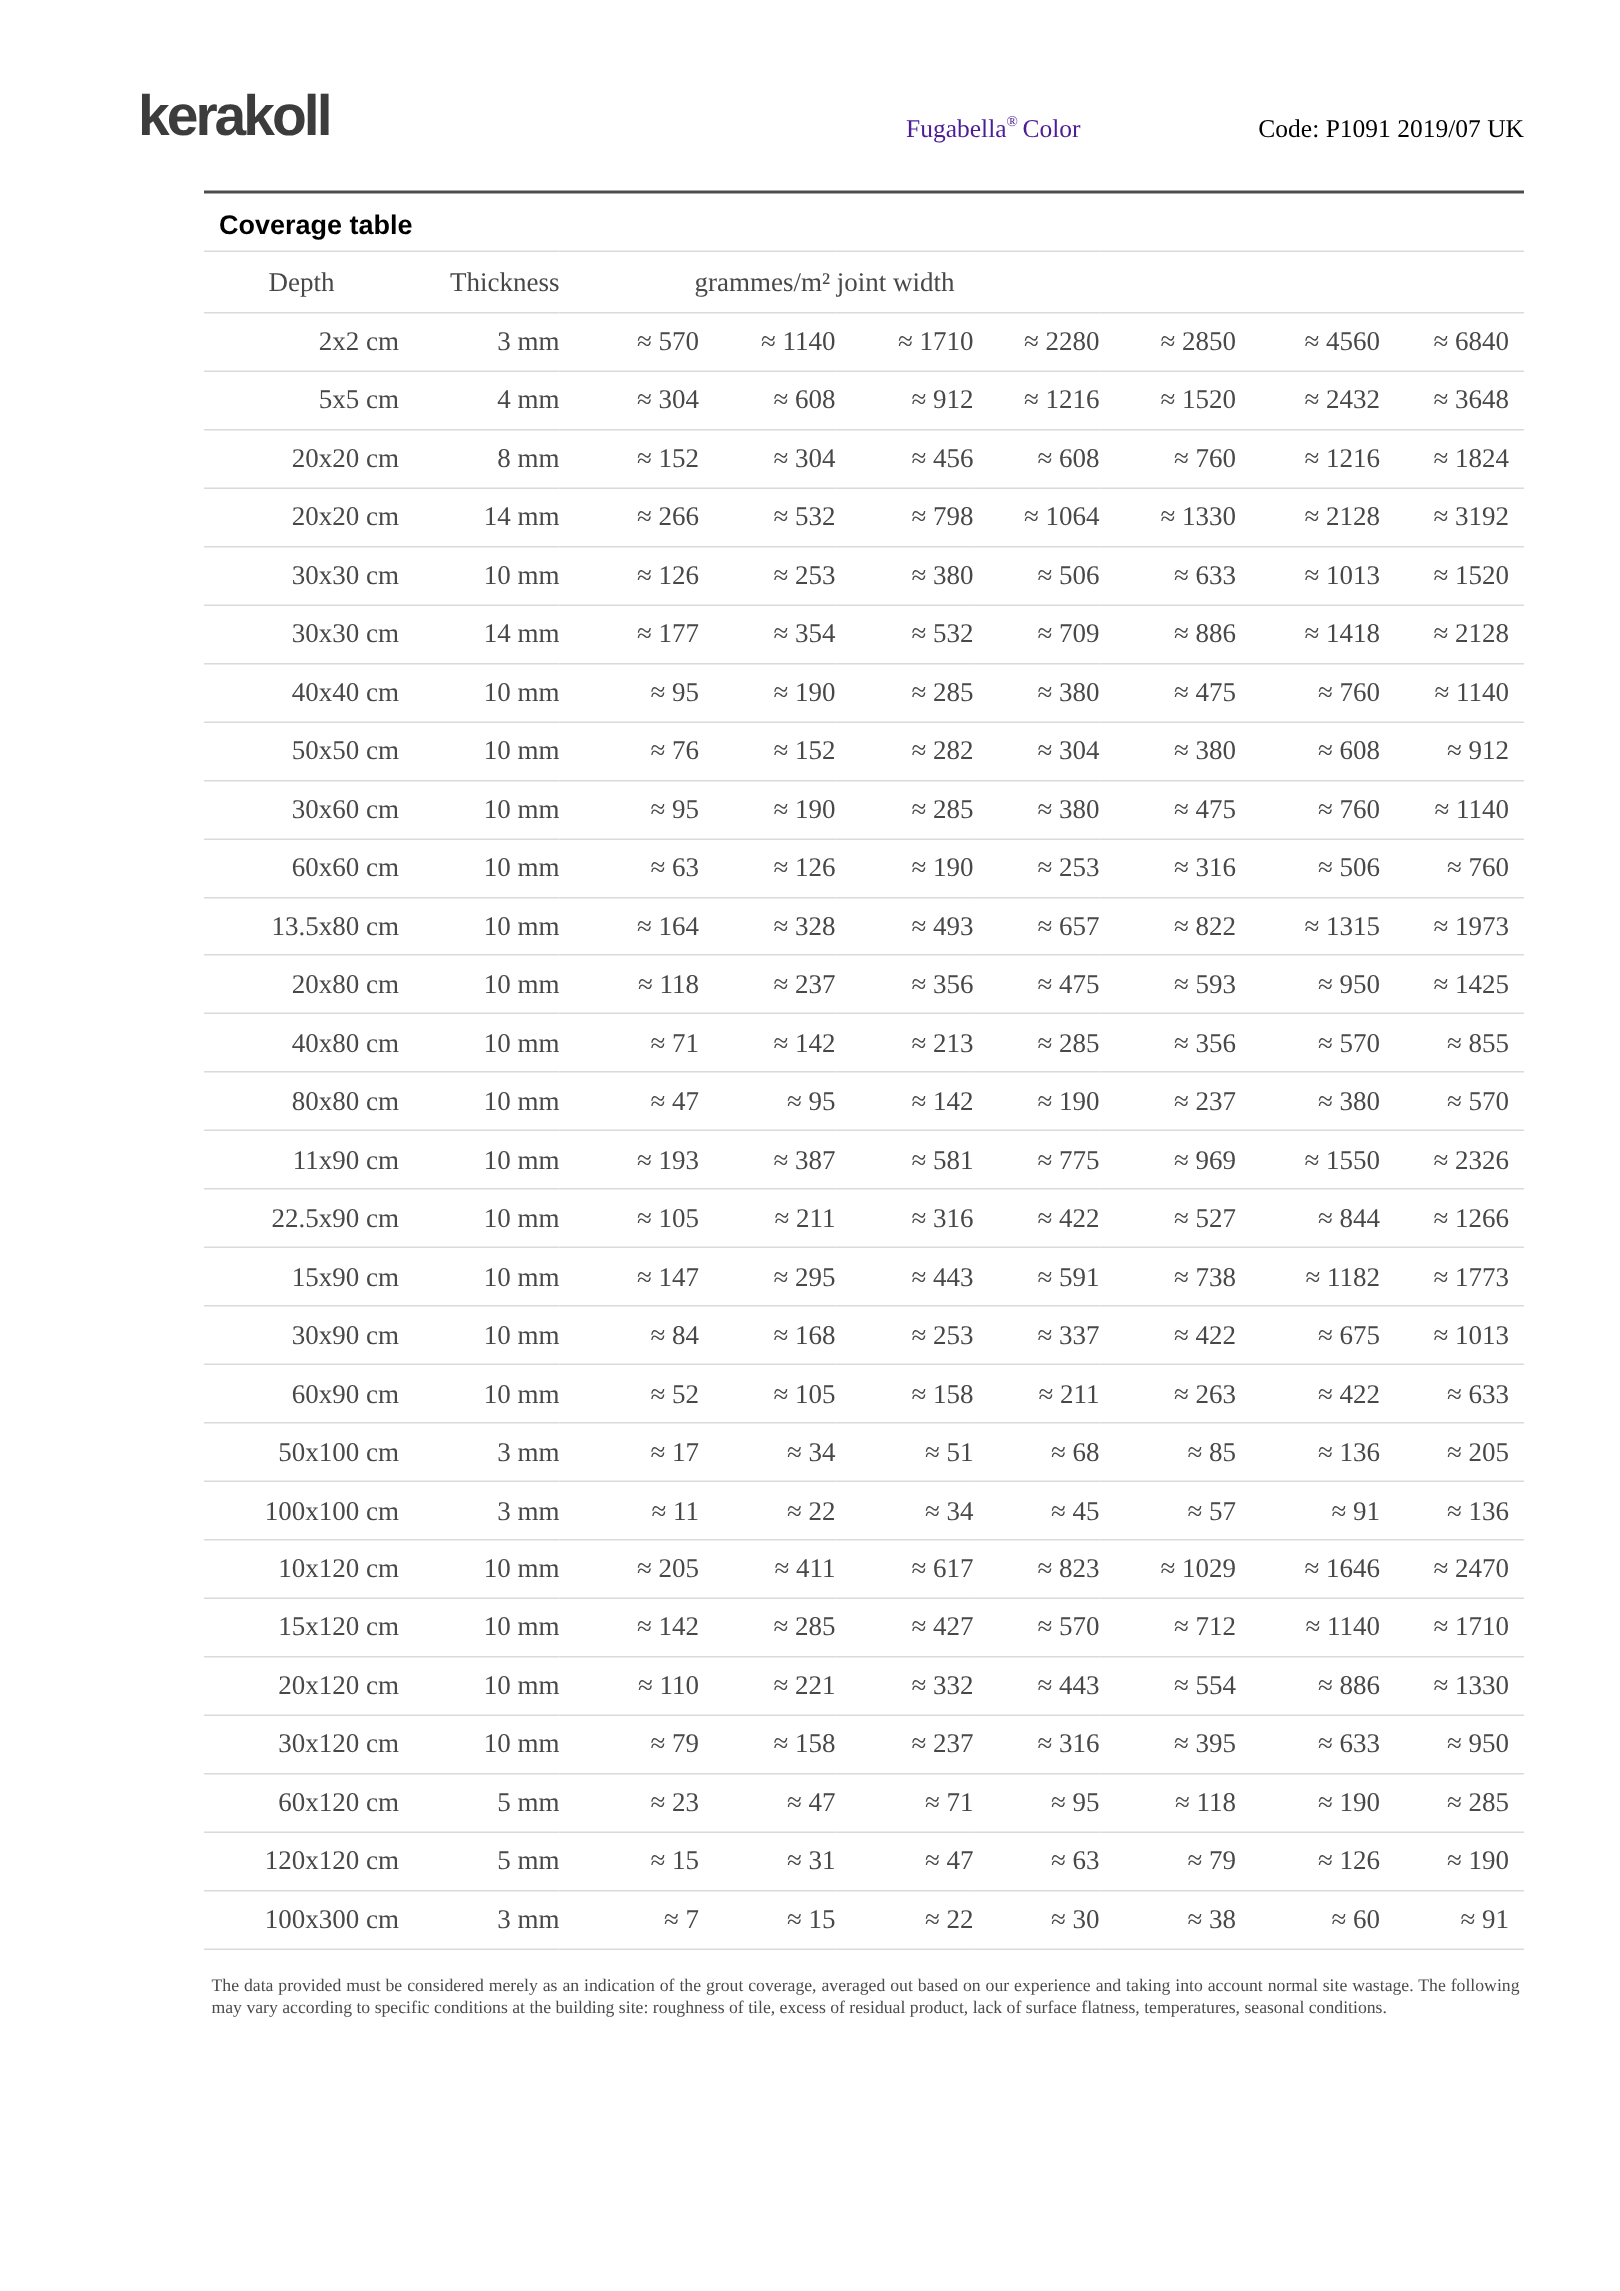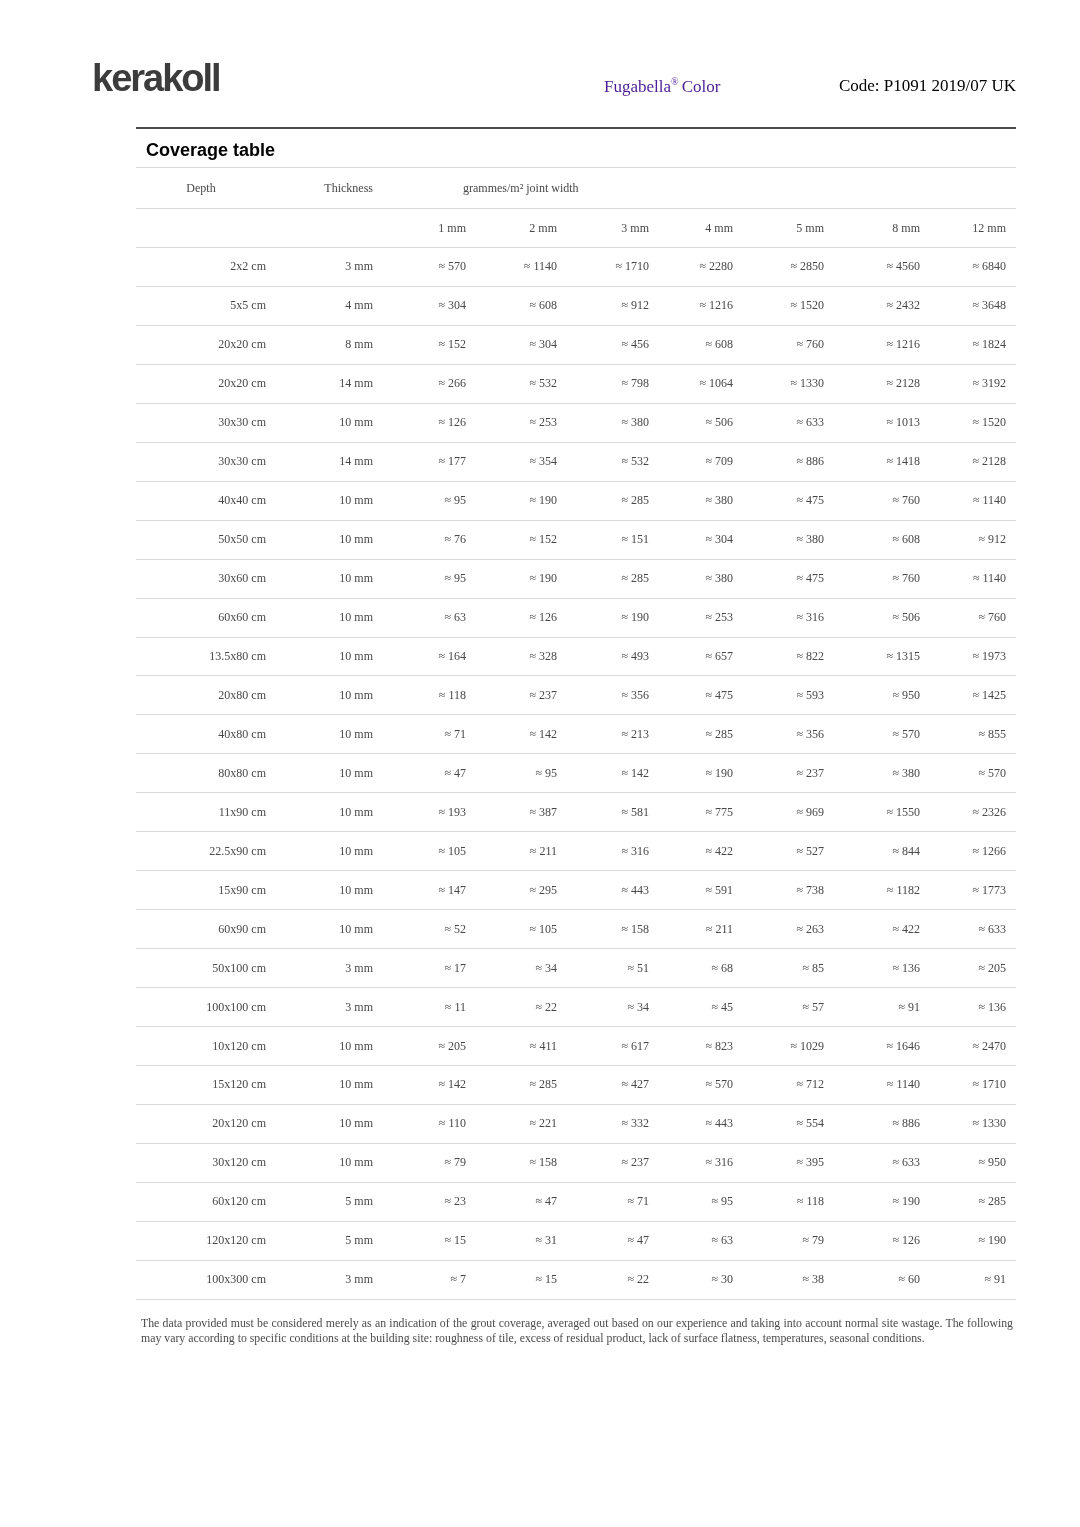--- a/index.html
+++ b/index.html
@@ -35,21 +35,21 @@
   .section-title {
     position: absolute; left: 110px; top: 140px;
     font-family: "Liberation Sans", sans-serif;
     font-weight: bold; font-size: 18px; color: #000000;
   }
 
   table.coverage {
     position: absolute; left: 100px; top: 167px;
     width: 880px; height: 1133px;
     border-collapse: collapse; table-layout: fixed;
-    font-size: 12px; color: #484848;
+    font-size: 18px; color: #484848;
   }
   table.coverage th, table.coverage td {
     border-bottom: 1px solid #dadada;
     text-align: right; font-weight: normal;
     padding: 0; white-space: nowrap; vertical-align: middle;
   }
   table.coverage thead tr.group-row th { height: 41px; border-top: 1px solid #dadada; }
   table.coverage thead tr.mm-row th { height: 39px; }
   table.coverage th.depth-h { text-align: center; }
   table.coverage th.thickness-h { text-align: right; }
@@ -88,31 +88,20 @@
       <col style="width:91px">
         <col style="width:96px">
         <col style="width:96px">
     </colgroup>
     <thead>
       <tr class="group-row">
         <th class="depth-h">Depth</th>
         <th class="thickness-h">Thickness</th>
         <th class="span-h" colspan="7">grammes/m² joint width</th>
       </tr>
-      <tr class="mm-row">
-        <th></th>
-        <th></th>
-        <th>1 mm</th>
-        <th>2 mm</th>
-        <th>3 mm</th>
-        <th>4 mm</th>
-        <th>5 mm</th>
-        <th>8 mm</th>
-        <th>12 mm</th>
-      </tr>
     </thead>
     <tbody>
         <tr>
           <td>2x2 cm</td>
           <td>3 mm</td>
           <td>≈ 570</td>
           <td>≈ 1140</td>
           <td>≈ 1710</td>
           <td>≈ 2280</td>
           <td>≈ 2850</td>
@@ -183,21 +172,21 @@
           <td>≈ 380</td>
           <td>≈ 475</td>
           <td>≈ 760</td>
           <td>≈ 1140</td>
         </tr>
         <tr>
           <td>50x50 cm</td>
           <td>10 mm</td>
           <td>≈ 76</td>
           <td>≈ 152</td>
-          <td>≈ 151</td>
+          <td>≈ 282</td>
           <td>≈ 304</td>
           <td>≈ 380</td>
           <td>≈ 608</td>
           <td>≈ 912</td>
         </tr>
         <tr>
           <td>30x60 cm</td>
           <td>10 mm</td>
           <td>≈ 95</td>
           <td>≈ 190</td>
@@ -287,20 +276,31 @@
         <tr>
           <td>15x90 cm</td>
           <td>10 mm</td>
           <td>≈ 147</td>
           <td>≈ 295</td>
           <td>≈ 443</td>
           <td>≈ 591</td>
           <td>≈ 738</td>
           <td>≈ 1182</td>
           <td>≈ 1773</td>
+        </tr>
+        <tr>
+          <td>30x90 cm</td>
+          <td>10 mm</td>
+          <td>≈ 84</td>
+          <td>≈ 168</td>
+          <td>≈ 253</td>
+          <td>≈ 337</td>
+          <td>≈ 422</td>
+          <td>≈ 675</td>
+          <td>≈ 1013</td>
         </tr>
         <tr>
           <td>60x90 cm</td>
           <td>10 mm</td>
           <td>≈ 52</td>
           <td>≈ 105</td>
           <td>≈ 158</td>
           <td>≈ 211</td>
           <td>≈ 263</td>
           <td>≈ 422</td>

